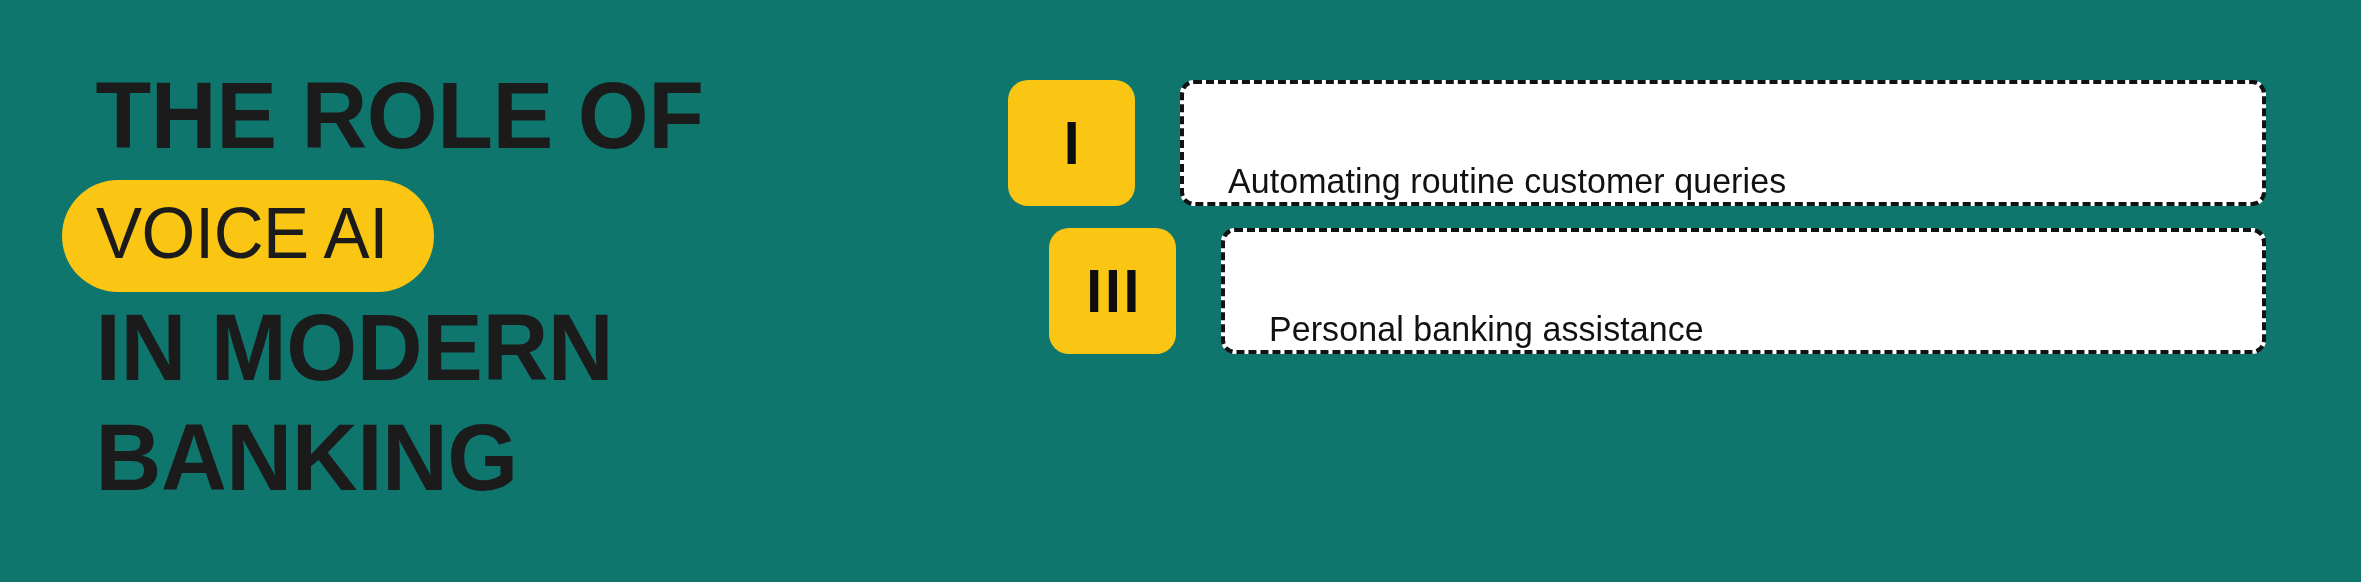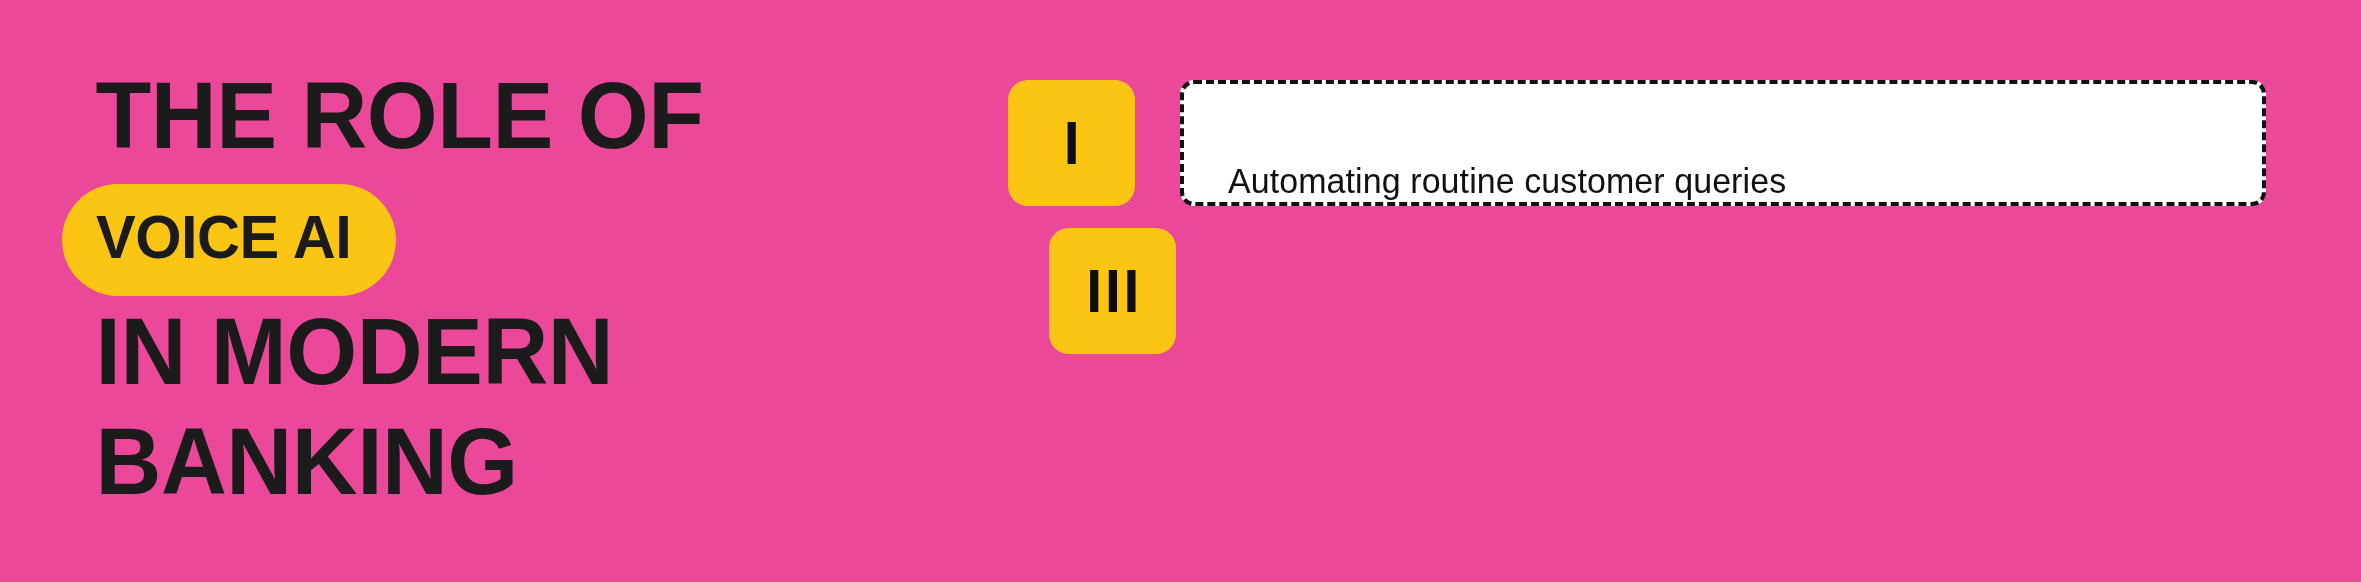--- a/index.html
+++ b/index.html
@@ -12,21 +12,21 @@
     background: #ffffff;
     font-family: "Liberation Sans", sans-serif;
     overflow: hidden;
     position: relative;
   }
 
   .canvas {
     position: relative;
     width: 2361px;
     height: 582px;
-    background: #ec4899;
+    background: #0f766e;
   }
 
   
   .heading-block {
     position: absolute;
     left: 62px;
     top: 60px;
     width: 600px;
   }
 
@@ -48,22 +48,22 @@
     transform: none;
   }
 
   .pill {
     display: inline-block;
     background: #FBC514;
     border-radius: 999px;
     padding: 3px 34px 9px 34px;
     line-height: 100px;
     font-family: "Liberation Sans", sans-serif;
-    font-weight: 700;
-    font-size: 62px;
+    font-weight: 400;
+    font-size: 72px;
     letter-spacing: -0.5px;
     color: #1b1b1b;
     white-space: nowrap;
   }
   .pill .pill-text {
     display: inline-block;
     transform: scaleX(0.96);
     transform-origin: left center;
   }
 
@@ -162,16 +162,19 @@
         <span class="desc-text">Automating routine customer queries</span>
       </div>
     </div>
 
 
     <div class="list-row">
       <div class="numeral-badge">
         <span class="numeral">III</span>
       </div>
       <div class="row-gap"></div>
+      <div class="desc-box">
+        <span class="desc-text">Personal banking assistance</span>
+      </div>
     </div>
 
   </div>
 </div>
 
 </body></html>

